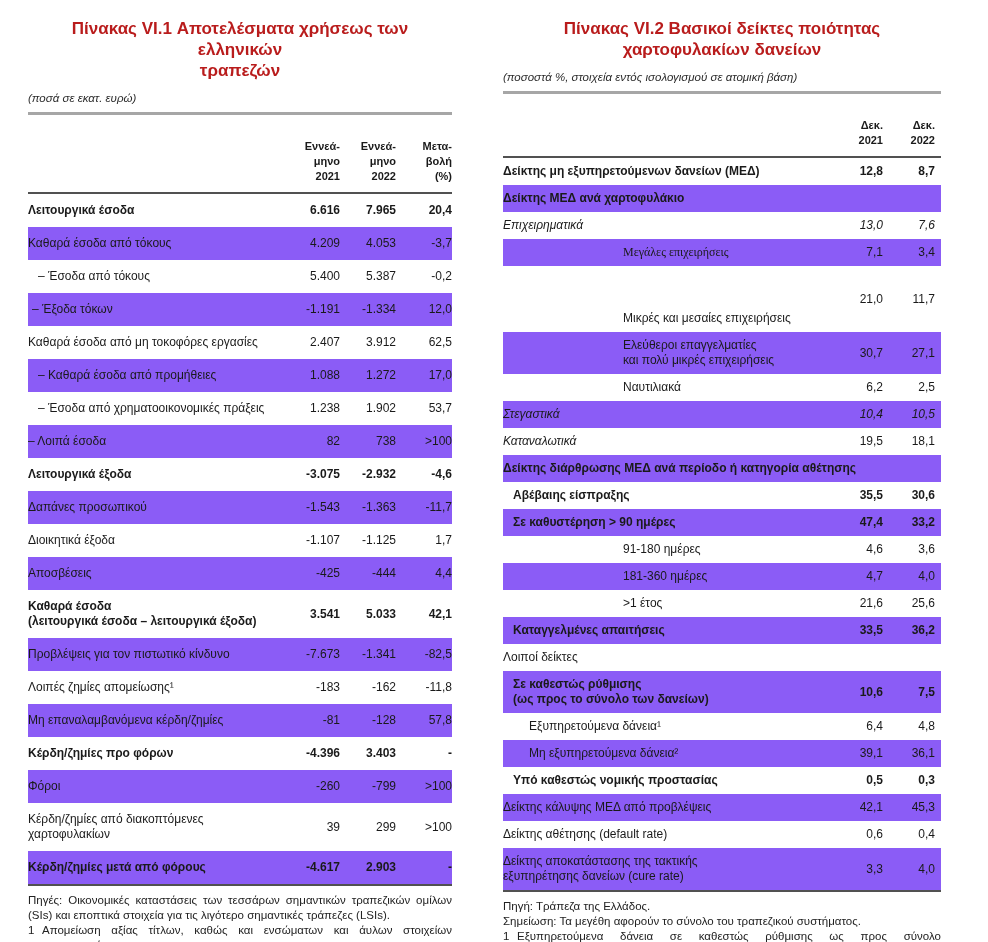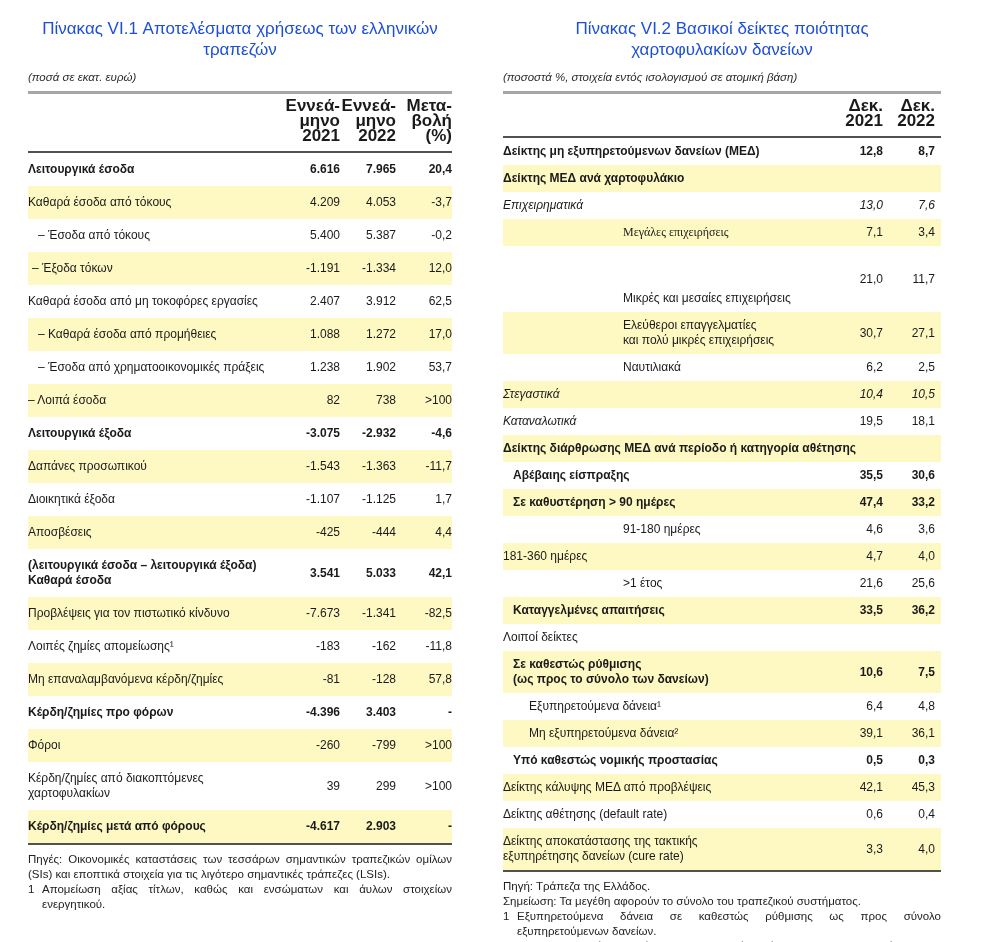--- a/index.html
+++ b/index.html
@@ -8,45 +8,45 @@
     background:#ffffff;
     font-family:"Liberation Sans",sans-serif;
     color:#1a1a1a;
     position:relative;
     overflow:hidden;
   }
   .col{position:absolute;top:12px}
   #sec1{left:28px;width:424px}
   #sec2{left:503px;width:438px}
   .tbl-title{
-    font-size:17px;line-height:21px;font-weight:normal;
-    text-align:center;color:#1d4ed8;margin:6px 0 10px;
+    font-size:17px;line-height:21px;font-weight:bold;
+    text-align:center;color:#b91c1c;margin:6px 0 10px;
   }
   .subtitle{
     font-style:italic;font-size:11.5px;line-height:14px;
     color:#2c2c2c;margin:6px 0 7px;
   }
   .tbl{border-top:3px solid #a6a6a6;border-bottom:2px solid #515151}
   .thead{
     display:flex;justify-content:flex-end;
     border-bottom:2px solid #515151;
-    padding:4px 0 8px;
-    font-weight:bold;font-size:17px;line-height:15px;
+    padding:24px 0 8px;
+    font-weight:bold;font-size:11px;line-height:15px;
   }
   #sec2 .thead{padding-right:6px}
   .hcol{text-align:right}
   #sec1 .hcol{width:56px}
   #sec2 .hcol{width:52px}
   .row{
     display:flex;align-items:center;
     font-size:12px;line-height:15px;
     padding:9px 0;
   }
   #sec2 .row{padding:6px 6px 6px 0}
-  .row.stripe{background:#fef9c3}
+  .row.stripe{background:#8b5cf6}
   .row.bold{font-weight:bold}
   .row.italic{font-style:italic}
   .lab{flex:1;min-width:0}
   .lab div{white-space:nowrap}
   .lab.italic-label{font-style:italic}
   .val{text-align:right;flex:none}
   #sec1 .val{width:56px}
   #sec2 .val{width:52px}
   .foot{
     margin-top:7px;font-size:11.5px;line-height:15px;
@@ -176,22 +176,22 @@
         <div class="row stripe">
           <div class="lab">
             <div>Αποσβέσεις</div>
           </div>
           <div class="val">-425</div>
           <div class="val">-444</div>
           <div class="val">4,4</div>
         </div>
         <div class="row bold">
           <div class="lab">
+            <div>Καθαρά έσοδα</div>
             <div>(λειτουργικά έσοδα – λειτουργικά έξοδα)</div>
-            <div>Καθαρά έσοδα</div>
           </div>
           <div class="val">3.541</div>
           <div class="val">5.033</div>
           <div class="val">42,1</div>
         </div>
         <div class="row stripe">
           <div class="lab">
             <div>Προβλέψεις για τον πιστωτικό κίνδυνο</div>
           </div>
           <div class="val">-7.673</div>
@@ -358,21 +358,21 @@
           <div class="val">33,2</div>
         </div>
         <div class="row">
           <div class="lab" style="padding-left: 120px;">
             <div>91-180 ημέρες</div>
           </div>
           <div class="val">4,6</div>
           <div class="val">3,6</div>
         </div>
         <div class="row stripe">
-          <div class="lab" style="">
+          <div class="lab" style="padding-left: 120px;">
             <div>181-360 ημέρες</div>
           </div>
           <div class="val">4,7</div>
           <div class="val">4,0</div>
         </div>
         <div class="row">
           <div class="lab" style="padding-left: 120px;">
             <div>&gt;1 έτος</div>
           </div>
           <div class="val">21,6</div>

